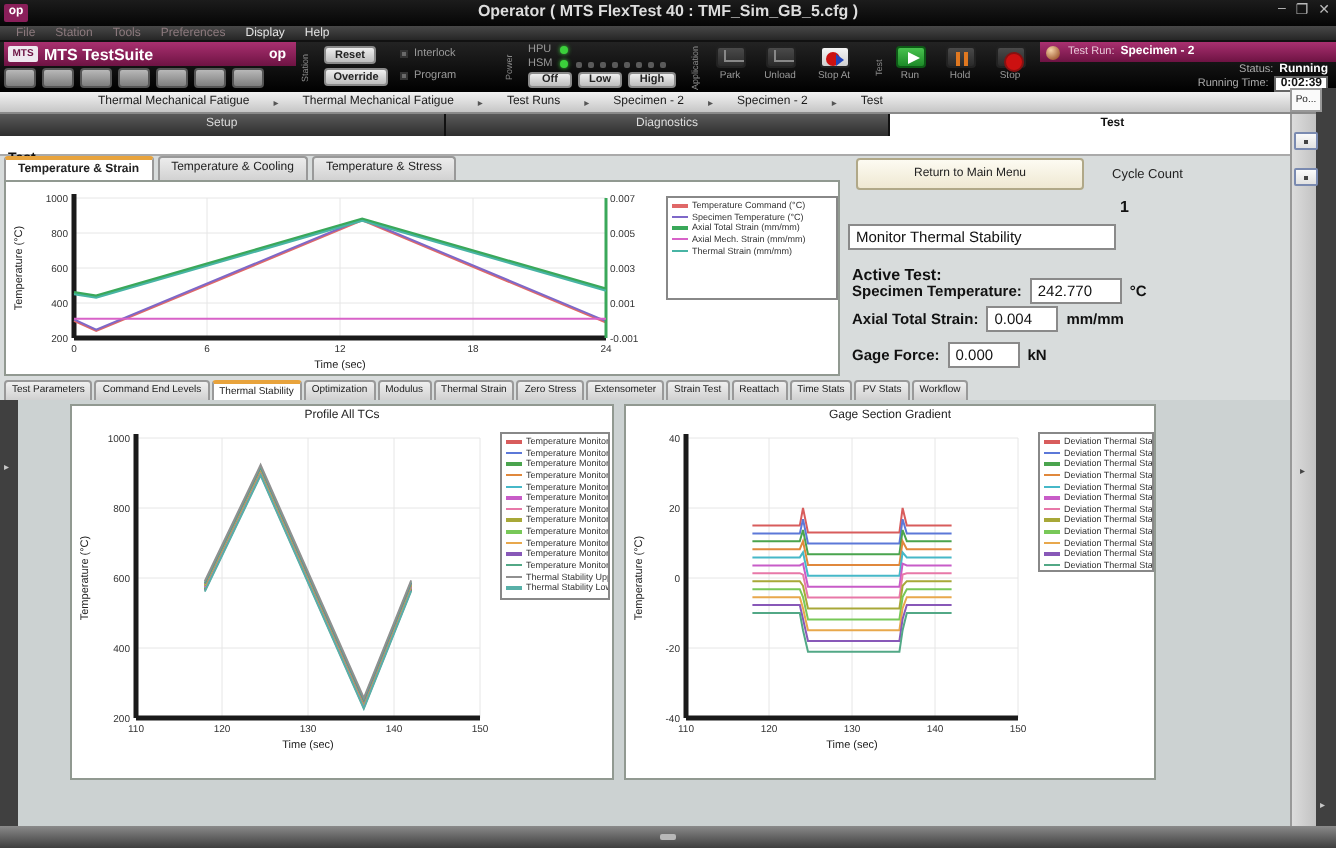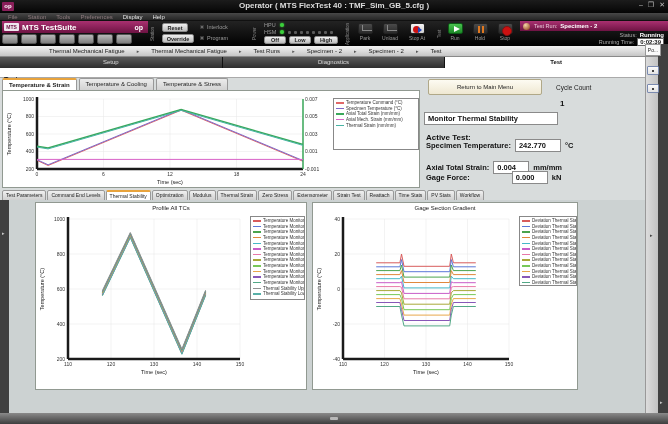--- a/index.html
+++ b/index.html
@@ -81,21 +81,21 @@
   .lg-row{display:flex;align-items:center;line-height:1.25;}
   .lg-sw{display:inline-block;width:8px;height:1.5px;margin-right:2px;flex:none;}
   .legend span{font-size:4.5px;color:#333;white-space:nowrap;}
 
   
   .info-panel{position:absolute;left:422px;top:20px;width:222px;height:120px;}
   .return-btn{position:absolute;left:6px;top:2px;width:114px;height:16px;background:linear-gradient(#fdfbf2,#efe8d2);border:1px solid #b0a888;border-radius:2px;font-size:6px;color:#222;text-align:center;line-height:14px;}
   .cycle-label{position:absolute;left:134px;top:7px;font-size:6.5px;color:#222;}
   .cycle-value{position:absolute;left:138px;top:22px;font-size:8px;font-weight:bold;color:#111;}
   .active-test-label{position:absolute;left:4px;top:23px;font-size:8px;font-weight:bold;color:#111;margin-top:33px;}
-  .val-box{background:#fff;border:1px solid #8a8a8a;font-size:7.5px;font-weight:bold;color:#111;padding:1px 3px;}
+  .val-box{background:#fff;border:1px solid #8a8a8a;font-size:7.5px;font-weight:normal;color:#111;padding:1px 3px;}
   .active-test-box{position:absolute;left:2px;top:35px;width:134px;}
   .stat-row{position:absolute;left:4px;display:flex;align-items:center;gap:4px;}
   .stat-label{font-size:7.5px;font-weight:bold;color:#111;}
   .stat-unit{font-size:7.5px;font-weight:bold;color:#111;}
 
   
   .bottom-tabs{position:absolute;left:2px;top:133px;height:11px;display:flex;gap:1px;}
   .btab{font-size:5px;color:#222;background:linear-gradient(#f0f0f0,#d0d0d0);border:1px solid #999;padding:1px 3px;line-height:7px;border-radius:2px 2px 0 0;white-space:nowrap;}
   .btab.active{background:#fff;border-top:2px solid #e8a33c;}
 
@@ -333,28 +333,28 @@
       <div class="return-btn">Return to Main Menu</div>
       <div class="cycle-label">Cycle Count</div>
       <div class="cycle-value">1</div>
       <div class="active-test-label">Active Test:</div>
       <div class="val-box active-test-box">Monitor Thermal Stability</div>
       <div class="stat-row" style="top:62px;">
         <span class="stat-label">Specimen Temperature:</span>
         <span class="val-box" style="width:46px;">242.770</span>
         <span class="stat-unit">°C</span>
       </div>
-      <div class="stat-row" style="top:84px;">
+      <div class="stat-row" style="top:76px;">
         <span class="stat-label">Axial Total Strain:</span>
         <span class="val-box" style="width:36px;">0.004</span>
         <span class="stat-unit">mm/mm</span>
       </div>
       <div class="stat-row" style="top:94px;">
         <span class="stat-label">Gage Force:</span>
-        <span class="val-box" style="width:36px;margin-left:38px;">0.000</span>
+        <span class="val-box" style="width:36px;">0.000</span>
         <span class="stat-unit">kN</span>
       </div>
     </div>
 
     <div class="bottom-tabs">
       <span class="btab">Test Parameters</span>
       <span class="btab">Command End Levels</span>
       <span class="btab active">Thermal Stability</span>
       <span class="btab">Optimization</span>
       <span class="btab">Modulus</span>

